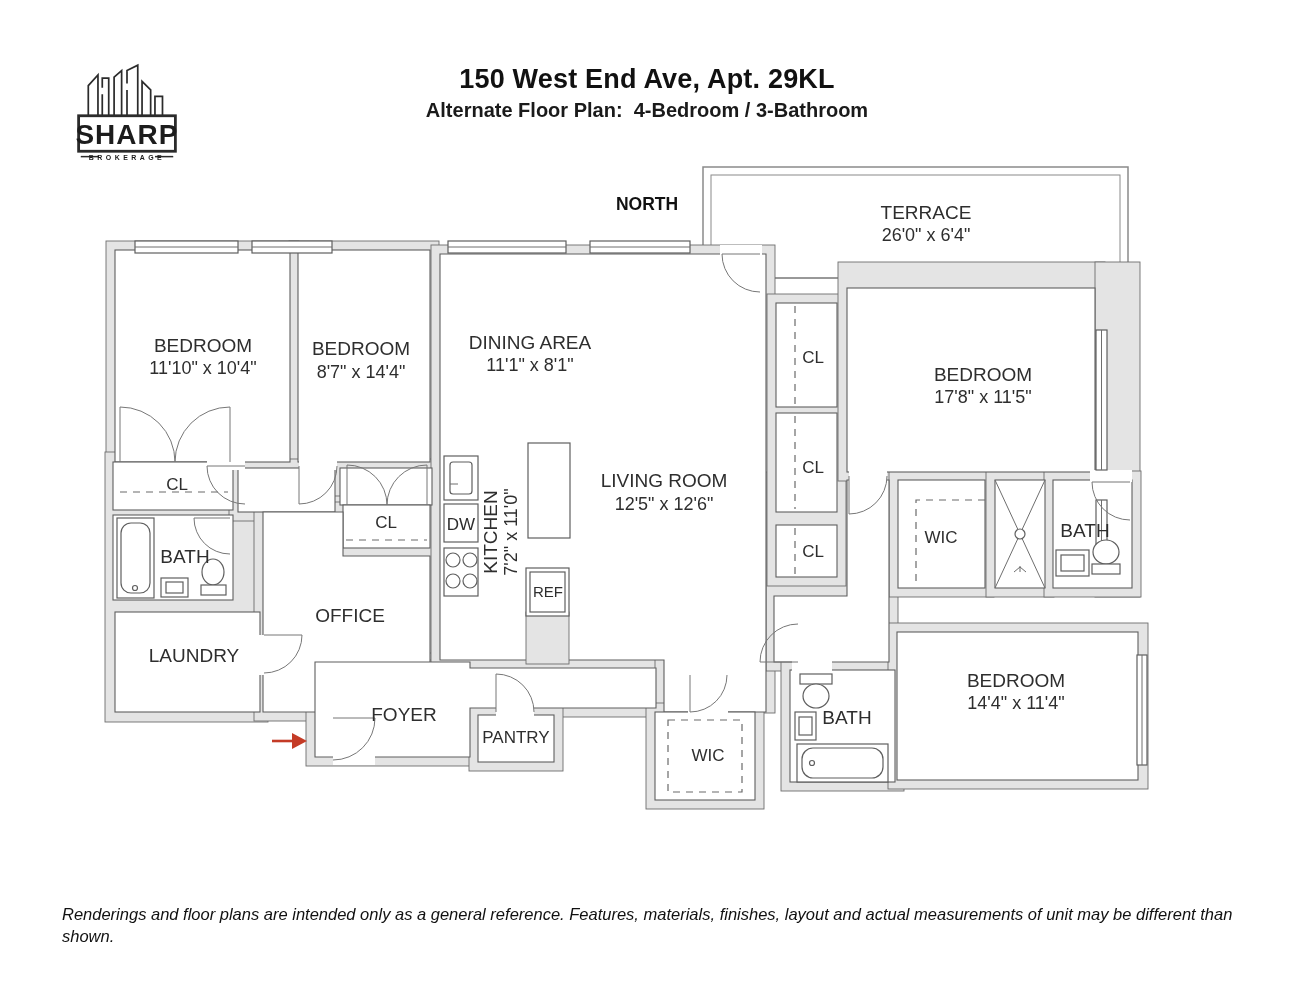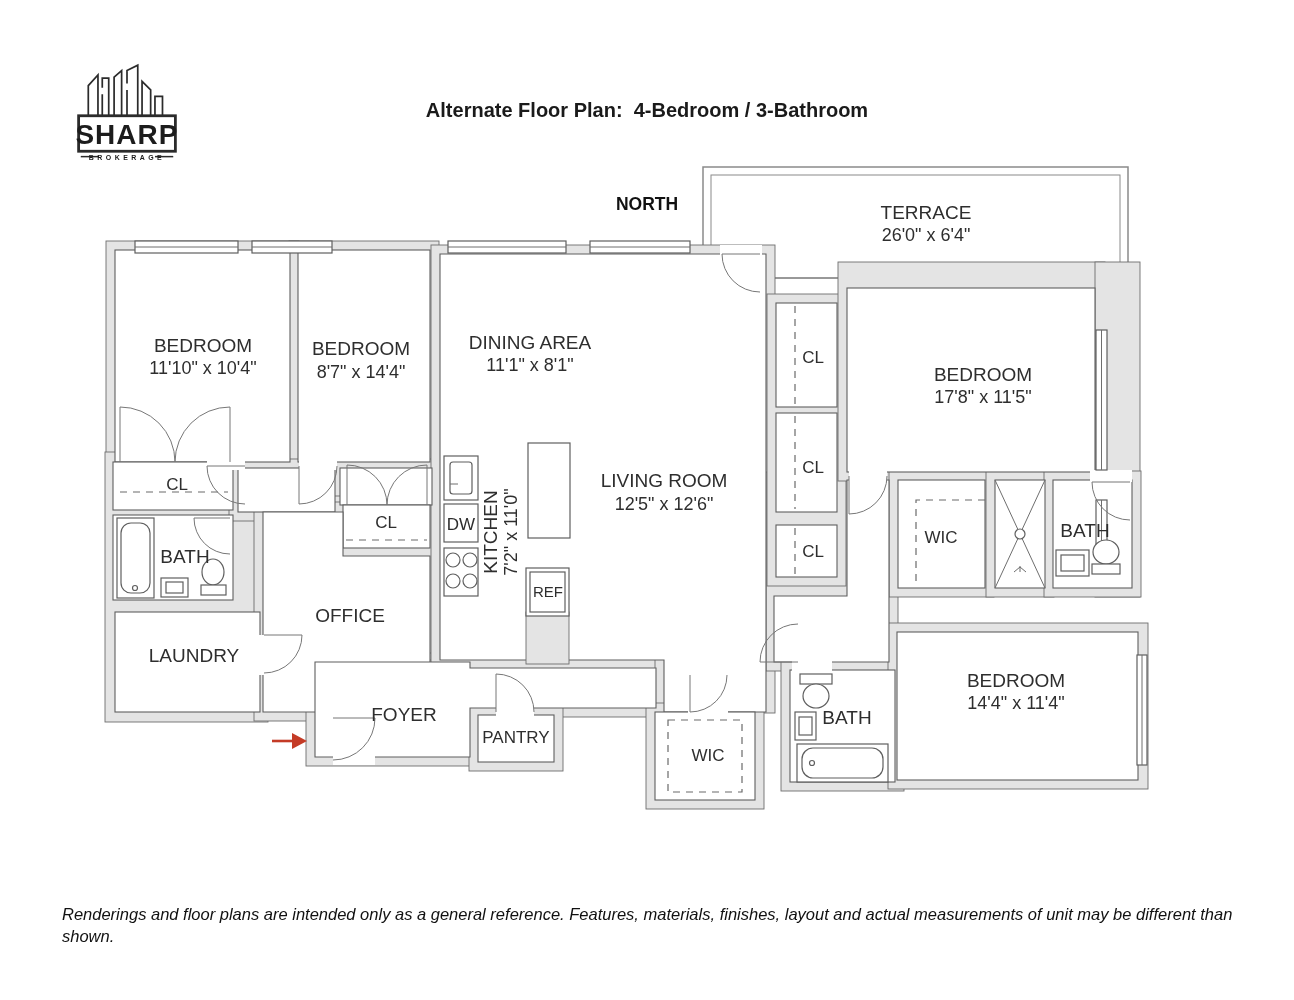--- a/index.html
+++ b/index.html
@@ -41,20 +41,21 @@
       <path d="M64,50 V18 L72,26 V50"></path>
       <path d="M76,50 V32 H83 V50"></path>
     </g>
     <rect x="5" y="50" width="90" height="33" fill="#fff" stroke="#2b2b2b" stroke-width="2.6"></rect>
     <text x="50" y="76" text-anchor="middle" style="font-size:26px;font-weight:700;letter-spacing:1px;fill:#1c1c1c;">SHARP</text>
     <line x1="7" y1="88" x2="24" y2="88" stroke="#2b2b2b" stroke-width="1.4"></line>
     <line x1="76" y1="88" x2="93" y2="88" stroke="#2b2b2b" stroke-width="1.4"></line>
     <text x="50" y="91" text-anchor="middle" style="font-size:6.5px;font-weight:700;letter-spacing:3.2px;fill:#1c1c1c;">BROKERAGE</text>
   </svg>
 
+  <div id="title">150 West End Ave, Apt. 29KL</div>
   <div id="subtitle">Alternate Floor Plan:&nbsp; 4-Bedroom / 3-Bathroom</div>
 
   <svg width="1294" height="1000" viewBox="0 0 1294 1000" style="position:absolute;left:0;top:0;">
 
     <g>
       <rect x="703" y="167" width="425" height="111" fill="#ffffff" stroke="#8a8a8a" stroke-width="1.5"></rect>
       <rect x="711" y="175" width="409" height="103" fill="none" stroke="#8a8a8a" stroke-width="1"></rect>
     </g>
 
     <g class="wall">

